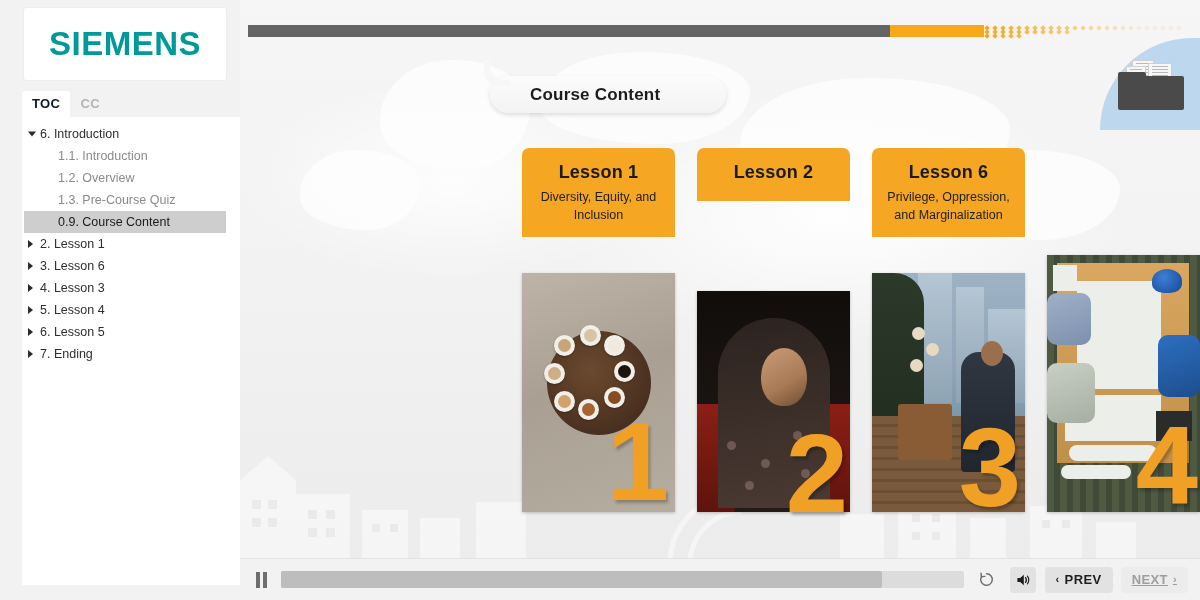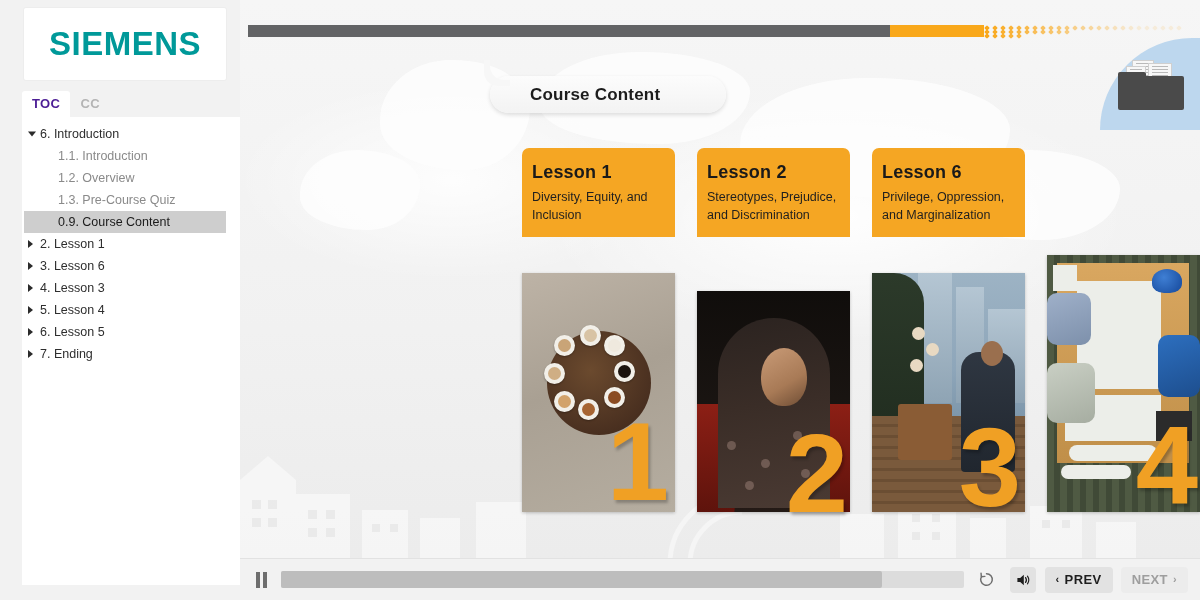--- a/index.html
+++ b/index.html
@@ -40,21 +40,21 @@
     display: flex; align-items: flex-end;
   }
   .tab {
     font-size: 13px;
     padding: 5px 10px 6px 10px;
     cursor: pointer;
     letter-spacing: 0.4px;
   }
   .tab.active {
     background: #ffffff;
-    color: #4c1d95;
+    color: #0f172a;
     font-weight: bold;
     border-radius: 3px 3px 0 0;
   }
   .tab.inactive { color: #b4b4b4; font-weight: bold; }
 
   #toc-panel {
     position: absolute; left: 22px; top: 117px;
     width: 218px; height: 468px;
     background: #ffffff;
     padding-top: 6px;
@@ -201,21 +201,21 @@
     position: relative;
     width: 153px;
     height: 364px;
   }
   .card-head {
     position: relative;
     width: 153px;
     background: #f5a623;
     border-radius: 7px 7px 0 0;
     padding: 14px 10px 12px 10px;
-    text-align: left;
+    text-align: center;
     z-index: 3;
   }
   .card-title {
     font-size: 18px; font-weight: bold; color: #1a1a1a;
     margin-bottom: 6px;
     letter-spacing: 0.2px;
   }
   .card-sub {
     font-size: 12.5px; color: #1f1f1f; line-height: 1.42;
   }
@@ -336,21 +336,21 @@
     padding: 0 11px;
     background: #e2e2e2;
     border-radius: 4px;
     display: flex; align-items: center; gap: 5px;
     font-size: 13px; font-weight: bold; color: #1e1e1e;
     letter-spacing: 0.4px; cursor: pointer;
   }
   .pb-btn.disabled { background: #ececec; color: #9e9e9e; }
   .chev { font-size: 11px; line-height: 1; }
   #prev-btn { margin-left: 9px; }
-  #next-btn { margin-left: 8px; margin-right: 12px; }
+  #next-btn { margin-left: 8px; margin-right: 12px; text-decoration: underline; }
 </style>
 </head>
 <body>
 
 <div id="app">
 
   <div id="sidebar">
 
     <div id="logo-box">
       <div id="logo-text">SIEMENS</div>
@@ -615,21 +615,20 @@
                 <i style="background:#c9a477"></i>
               </div>
           </div>
         </div>
         <div class="card-num" style="right:6px;bottom:-6px;">1</div>
       </div>
 
       <div class="card">
         <div class="card-head">
           <div class="card-title">Lesson 2</div>
-          <div class="card-sub">Stereotypes, Prejudice, and Discrimination</div>
         </div>
         <div class="card-photo" style="top:143px;height:221px;">
           <div class="ph p2-bg">
             <div class="p2-red"></div>
             <div class="p2-red p2-red2"></div>
             <div class="p2-scarf"></div>
             <div class="p2-face"></div>
             <div class="p2-pat" style="left:30px;top:150px;"></div>
             <div class="p2-pat" style="left:64px;top:168px;"></div>
             <div class="p2-pat" style="left:96px;top:140px;"></div>

